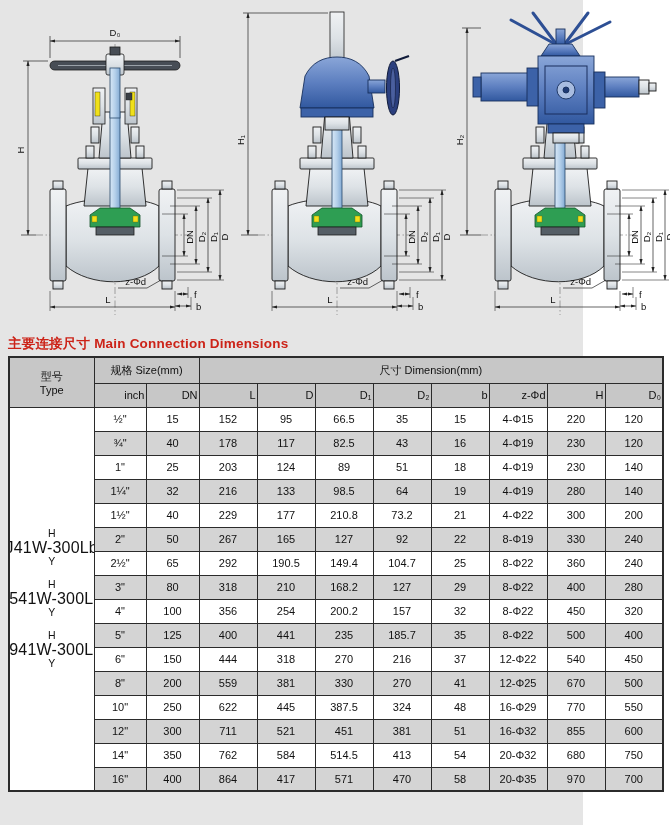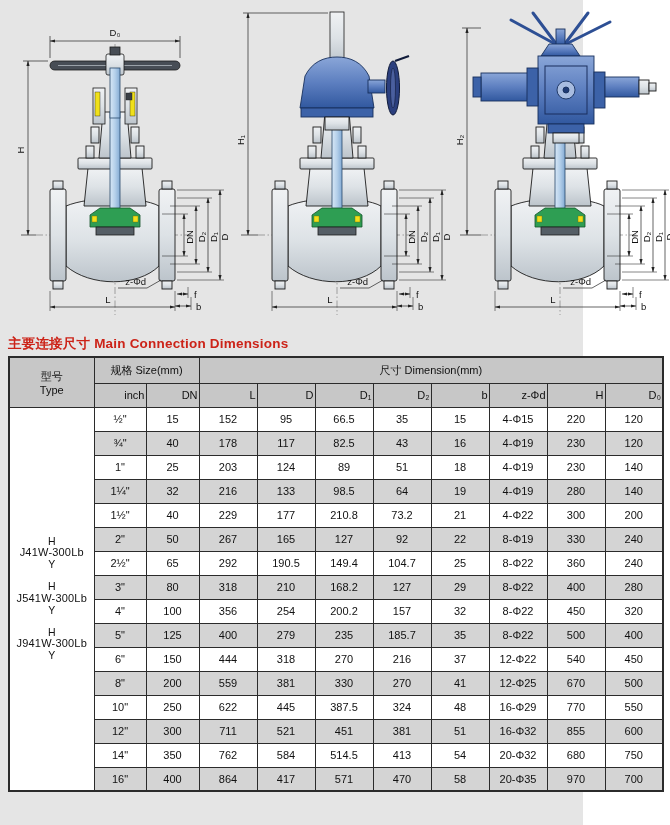--- a/index.html
+++ b/index.html
@@ -15,21 +15,21 @@
                padding:0 1px; overflow:hidden; white-space:nowrap; font-weight:normal; }
   thead th { background:#c7c7c7; }
   thead tr:first-child th { height:26px; }
   thead tr:nth-child(2) th { height:24px;text-align:right; }
   tbody td { height:24px; background:#ffffff; }
   tbody tr:nth-child(even) td { background:#d4d4d4; }
   td.type-cell { background:#ffffff !important; vertical-align:middle; }
   .type-inner { display:flex; flex-direction:column; justify-content:center; align-items:center; gap:11px; height:100%; }
   .model { line-height:1.08; text-align:center; }
   .model-aff { font-size:10.5px; }
-  .model-name { font-size:11px; letter-spacing:0.2px; }
+  .model-name { font-size:16px; letter-spacing:0.2px; }
   .hidden-defs { position:absolute; width:0; height:0; overflow:hidden; }
 </style>
 </head>
 <body>
 
 <div class="page">
 
   <svg class="hidden-defs" aria-hidden="true">
     <defs>
       <linearGradient id="gm" x1="0" y1="0" x2="0" y2="1">
@@ -380,21 +380,21 @@
           <td>157</td>
           <td>32</td>
           <td>8-Φ22</td>
           <td>450</td>
           <td>320</td>
         </tr>
         <tr>
           <td>5"</td>
           <td>125</td>
           <td>400</td>
-          <td>279</td>
+          <td>441</td>
           <td>235</td>
           <td>185.7</td>
           <td>35</td>
           <td>8-Φ22</td>
           <td>500</td>
           <td>400</td>
         </tr>
         <tr>
           <td>6"</td>
           <td>150</td>

